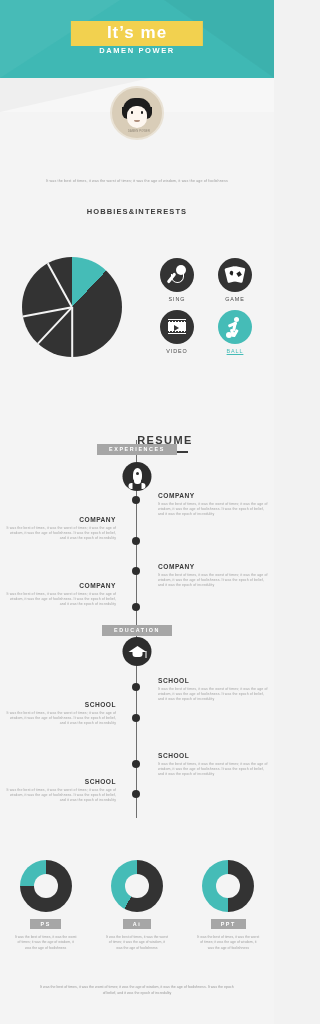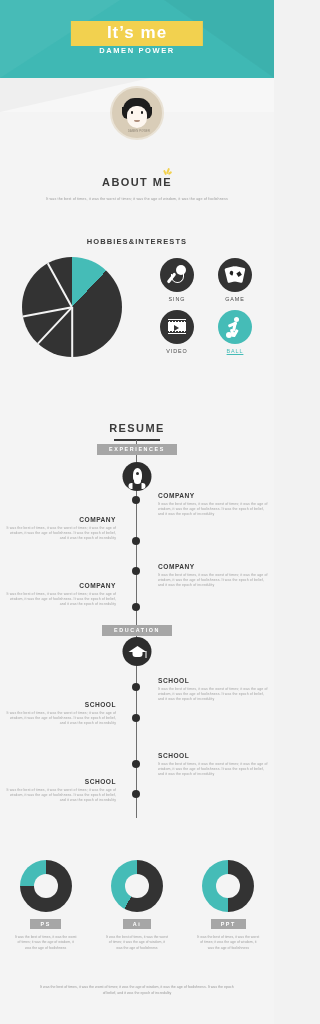--- a/index.html
+++ b/index.html
@@ -174,32 +174,24 @@
       <div class="hair"></div>
       <div class="skin"></div>
       <div class="eye l"></div>
       <div class="eye r"></div>
       <div class="mouth"></div>
     </div>
     <div class="badge-txt">DAMEN POWER</div>
   </div>
 
   <div class="section" style="top:172px;">
-    <div class="sec-title-wrap">
-      <div class="sec-title">ABOUT ME</div>
-      <div class="spark" style="left:163px; top:-4px; position:absolute;">
-        <i></i>
-          <i></i>
-          <i></i>
-      </div>
-    </div>
     <div class="lead">It was the best of times, it was the worst of times; it was the age of wisdom, it was the age of foolishness</div>
   </div>
 
-  <div class="section" style="top:230px;">
+  <div class="section" style="top:200px;">
     <div class="sec-title-wrap">
       <div class="sec-title" style="font-size:7.5px;letter-spacing:1.1px;">HOBBIES&amp;INTERESTS</div>
     </div>
   </div>
 
   <div class="pie" style="top: 257px; left: 22px; background: conic-gradient(rgb(69, 188, 183) 0deg, rgb(69, 188, 183) 43.2deg, rgb(51, 51, 51) 43.2deg, rgb(51, 51, 51) 79.2deg, rgb(51, 51, 51) 79.2deg, rgb(51, 51, 51) 151.2deg, rgb(51, 51, 51) 151.2deg, rgb(51, 51, 51) 360deg);" id="hobbies-pie">
       <div style="position: absolute; top: 50%; left: 50%; width: 1.6px; height: 50px; background: rgb(244, 244, 244); transform-origin: center top; transform: translateX(-50%) rotate(43.2deg);"></div>
       <div style="position: absolute; top: 50%; left: 50%; width: 1.6px; height: 50px; background: rgb(244, 244, 244); transform-origin: center top; transform: translateX(-50%) rotate(79.2deg);"></div>
       <div style="position: absolute; top: 50%; left: 50%; width: 1.6px; height: 50px; background: rgb(244, 244, 244); transform-origin: center top; transform: translateX(-50%) rotate(151.2deg);"></div>
       <div style="position: absolute; top: 50%; left: 50%; width: 1.6px; height: 50px; background: rgb(244, 244, 244); transform-origin: center top; transform: translateX(-50%) rotate(360deg);"></div>
@@ -262,21 +254,21 @@
           <div class="pl-arm"></div>
         <div class="pl-leg1"></div>
           <div class="pl-leg2"></div>
           <div class="pl-ball"></div>
       </div>
       <div class="icon-label teal">BALL</div>
     </div>
     <div class="clear"></div>
   </div>
 
-  <div class="section" style="top:418px;">
+  <div class="section" style="top:430px;margin-left:28px;">
     <div class="sec-title-wrap">
       <div class="sec-title">RESUME</div>
       <div class="sec-underline"></div>
     </div>
   </div>
 
   <div class="tl-line" style="top:440px; height:378px;"></div>
 
   <div style="position:absolute; top:437px; width:274px; text-align:center;">
     <span class="tl-badge">EXPERIENCES</span>

